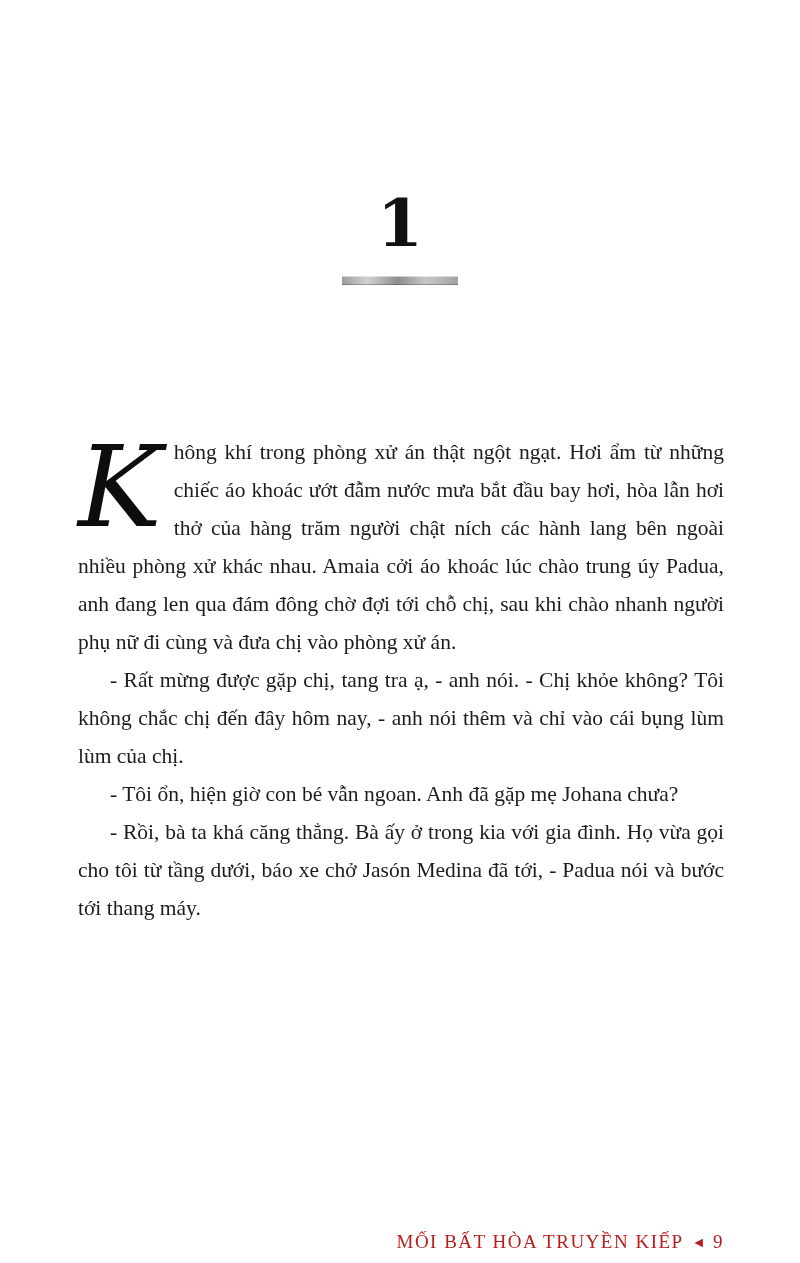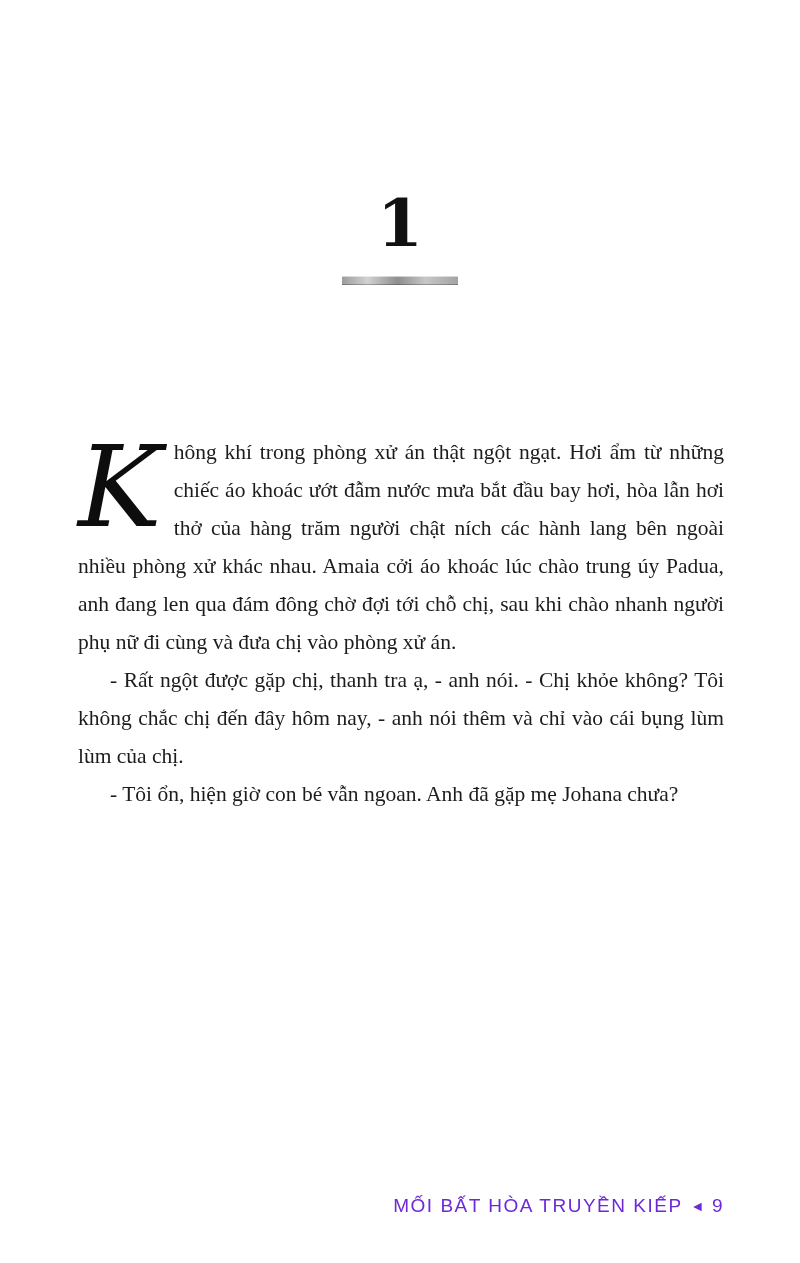--- a/index.html
+++ b/index.html
@@ -43,26 +43,26 @@
     float: left;
     font-family: "DejaVu Serif", serif;
     font-style: italic;
     font-size: 112px;
     line-height: 92px;
     margin: 8px 12px 0 0;
     color: #0d0d0d;
   }
   .page-footer {
     position: absolute;
-    top: 1195px;
+    top: 1231px;
     right: 76px;
-    font-family: Liberation Sans, sans-serif;
+    font-family: Liberation Serif, serif;
     font-size: 19px;
     letter-spacing: 1.5px;
-    color: #6d28d9;
+    color: #b91c1c;
     white-space: nowrap;
   }
   .page-footer .marker {
     font-size: 14px;
     margin: 0 6px 0 8px;
     position: relative;
     top: -1px;
   }
 </style>
 </head>
@@ -71,21 +71,22 @@
 <div class="page">
 
   <div class="chapter-number">1</div>
 
   <div class="chapter-divider"></div>
 
   <div class="body-text">
     <p>
       <span class="dropcap">K</span><span>hông khí trong phòng xử án thật ngột ngạt. Hơi ẩm từ những chiếc áo khoác ướt đẫm nước mưa bắt đầu bay hơi, hòa lẫn hơi thở của hàng trăm người chật ních các hành lang bên ngoài nhiều phòng xử khác nhau. Amaia cởi áo khoác lúc chào trung úy Padua, anh đang len qua đám đông chờ đợi tới chỗ chị, sau khi chào nhanh người phụ nữ đi cùng và đưa chị vào phòng xử án.</span>
     </p>
-    <p class="indent">- Rất ngột được gặp chị, thanh tra ạ, - anh nói. - Chị khỏe không? Tôi không chắc chị đến đây hôm nay, - anh nói thêm và chỉ vào cái bụng lùm lùm của chị.</p>
+    <p class="indent">- Rất mừng được gặp chị, tang tra ạ, - anh nói. - Chị khỏe không? Tôi không chắc chị đến đây hôm nay, - anh nói thêm và chỉ vào cái bụng lùm lùm của chị.</p>
     <p class="indent">- Tôi ổn, hiện giờ con bé vẫn ngoan. Anh đã gặp mẹ Johana chưa?</p>
+    <p class="indent">- Rồi, bà ta khá căng thẳng. Bà ấy ở trong kia với gia đình. Họ vừa gọi cho tôi từ tầng dưới, báo xe chở Jasón Medina đã tới, - Padua nói và bước tới thang máy.</p>
   </div>
 
   <div class="page-footer">
     <span>MỐI BẤT HÒA TRUYỀN KIẾP</span><span class="marker">◄</span><span>9</span>
   </div>
 
 </div>
 
 </body></html>

